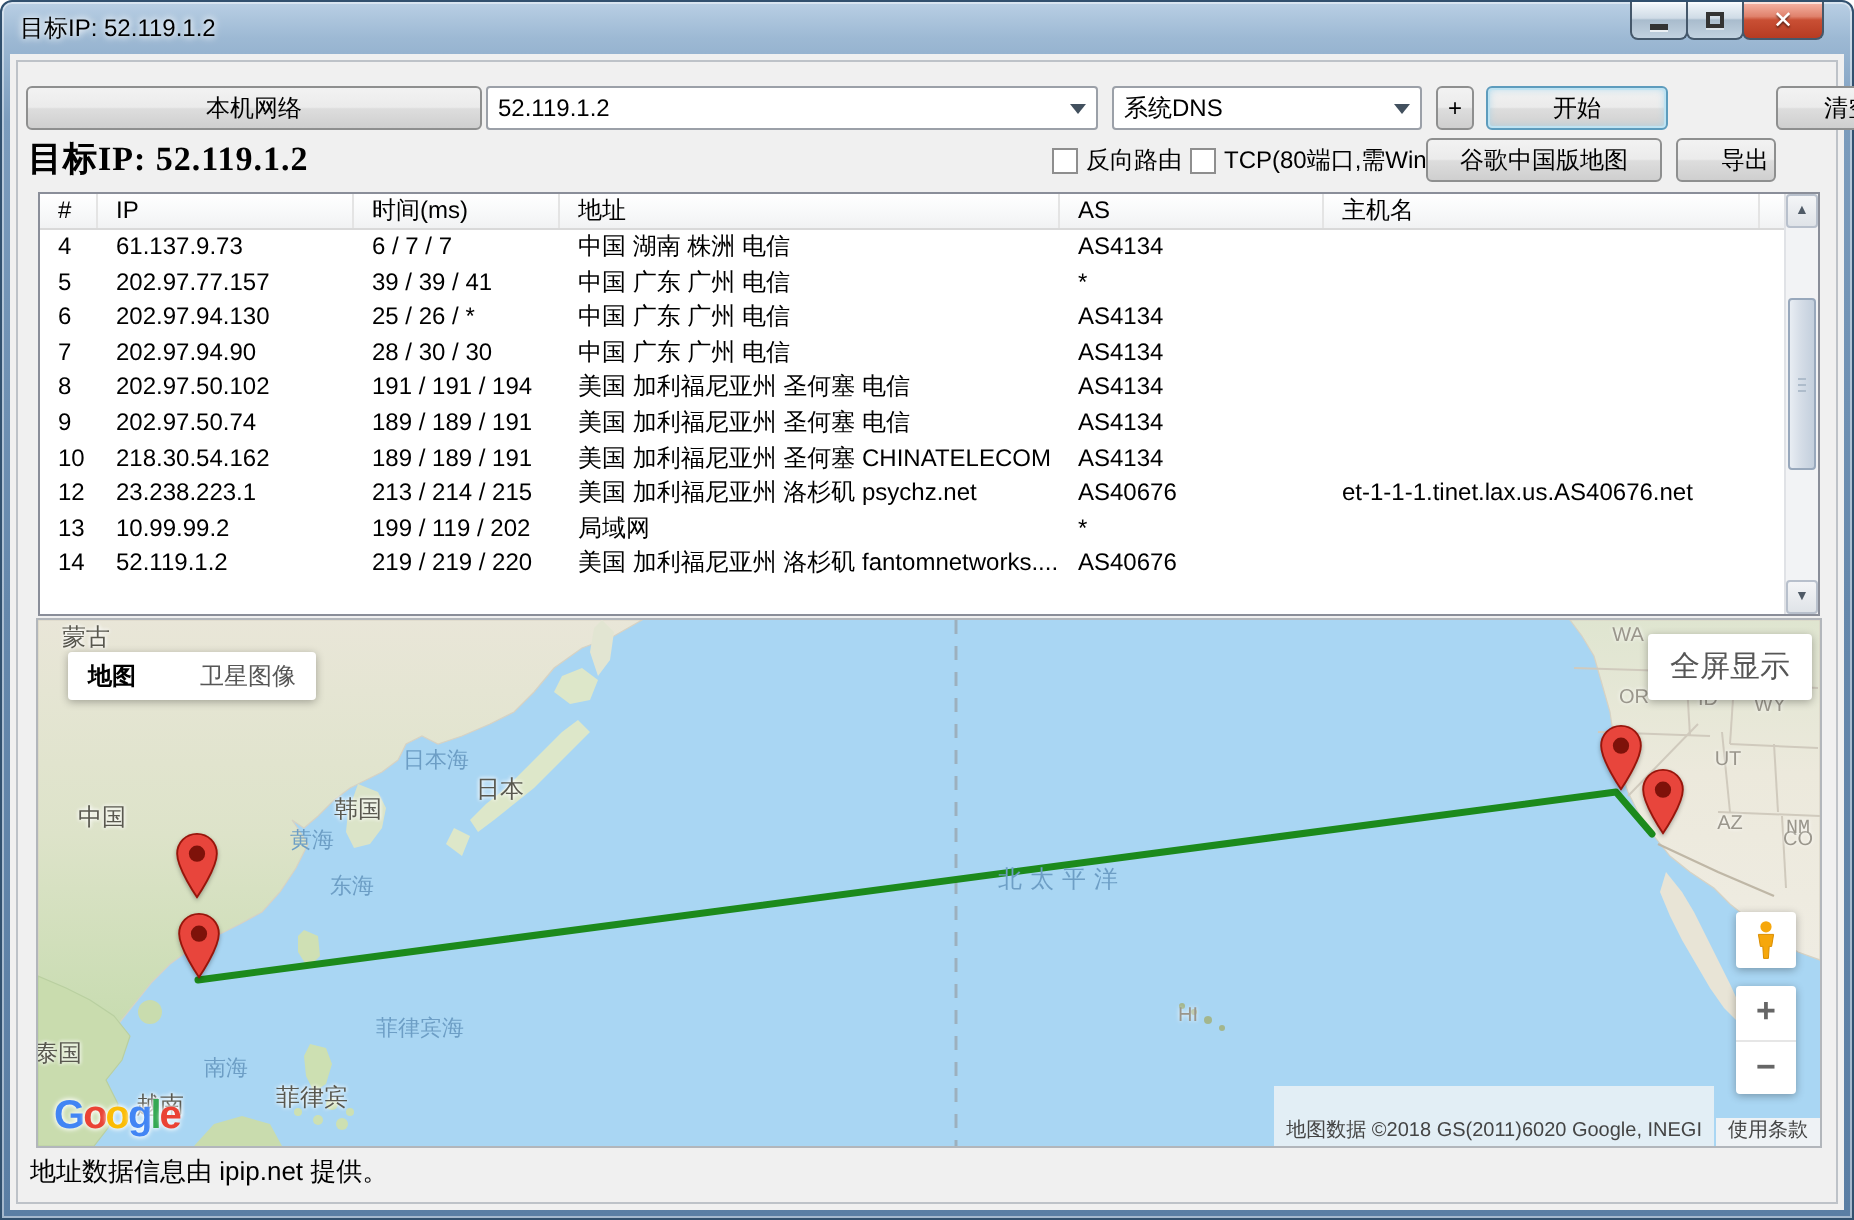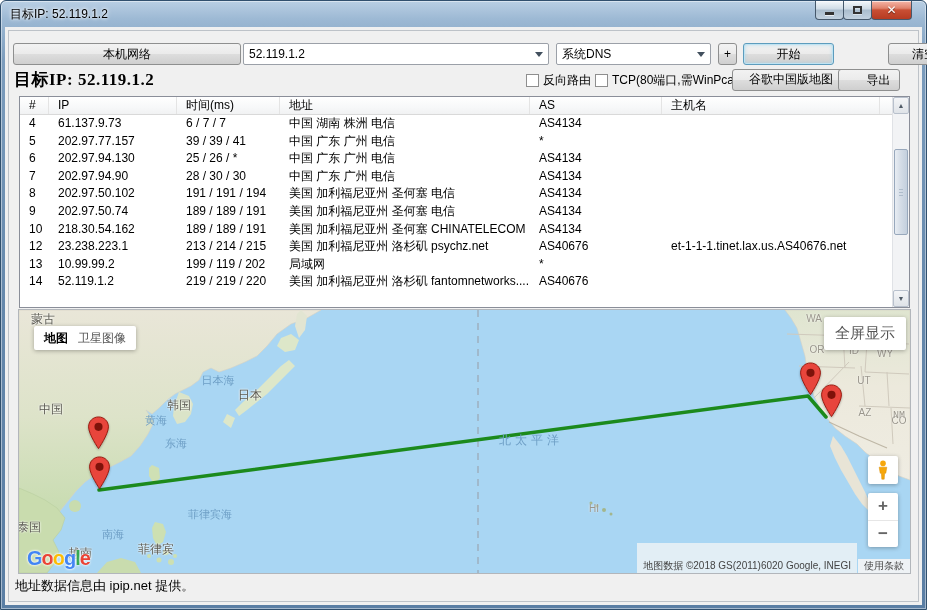--- a/index.html
+++ b/index.html
@@ -70,21 +70,21 @@
     overflow:hidden; outline:1px solid #b2b6bb; }
   .map svg.base { position:absolute; left:0; top:0; }
   .maplabel { position:absolute; transform:translate(-50%,-50%); white-space:nowrap; pointer-events:none; }
   .maplabel.country { color:#59584f; font-size:12px; text-shadow:0 0 2px #fff,0 0 2px #fff; }
   .maplabel.sea { color:#6d9ec5; font-size:11px; }
   .maplabel.ocean { color:#6d9ec5; font-size:12px; letter-spacing:4px; }
   .maplabel.state { color:#9a968c; font-size:10px; text-shadow:0 0 2px #fff; }
   .pin { position:absolute; filter:drop-shadow(0 1px 1px rgba(0,0,0,.3)); }
 
   .map-type-ctl { position:absolute; left:15px; top:16px; height:24px; background:#fff; border-radius:2px;
-    box-shadow:0 1px 4px rgba(0,0,0,.3); display:flex; align-items:center; padding:0 10px; gap:10px; }
+    box-shadow:0 1px 4px rgba(0,0,0,.3); display:flex; align-items:center; padding:0 10px; gap:32px; }
   .map-type-ctl .opt { font-size:12px; color:#565656; }
   .map-type-ctl .opt.sel { font-weight:bold; color:#000; }
   .fullscreen-ctl { position:absolute; right:4px; top:7px; background:#fff; border-radius:2px;
     box-shadow:0 1px 4px rgba(0,0,0,.3); padding:7px 11px; font-size:15px; color:#565656; }
   .pegman-ctl { position:absolute; right:12px; top:146px; width:30px; height:28px; background:#fff; border-radius:2px;
     box-shadow:0 1px 4px rgba(0,0,0,.3); display:flex; align-items:center; justify-content:center; }
   .zoom-ctl { position:absolute; right:12px; top:183px; width:30px; height:54px; background:#fff; border-radius:2px;
     box-shadow:0 1px 4px rgba(0,0,0,.3); display:flex; flex-direction:column; }
   .zoom-ctl .zbtn { flex:1; display:flex; align-items:center; justify-content:center;
     font-size:17px; font-weight:bold; color:#666; }
@@ -136,22 +136,22 @@
 
     <div class="big-label">目标IP: 52.119.1.2</div>
     <div class="checkrow" style="left:501px; top:45px;">
       <span class="checkbox"></span>
       <span class="cblabel">反向路由</span>
     </div>
     <div class="checkrow" style="left:570px; top:45px;">
       <span class="checkbox"></span>
       <span class="cblabel">TCP(80端口,需WinPcap支持)</span>
     </div>
-    <div class="btn" style="left:727px; top:42px; width:118px;font-family:Liberation Mono, monospace;">谷歌中国版地图</div>
-    <div class="btn" style="left:833px; top:42px; width:62px;padding-left:19px;">导出</div>
+    <div class="btn" style="left:708px; top:42px; width:118px;">谷歌中国版地图</div>
+    <div class="btn" style="left:833px; top:42px; width:50px;padding-left:19px;">导出</div>
 
     <div class="table">
       <div class="thead">
         <div class="th c0">#</div>
         <div class="th c1">IP</div>
         <div class="th c2">时间(ms)</div>
         <div class="th c3">地址</div>
         <div class="th c4">AS</div>
         <div class="th c5">主机名</div>
         <div class="th c6"></div>

